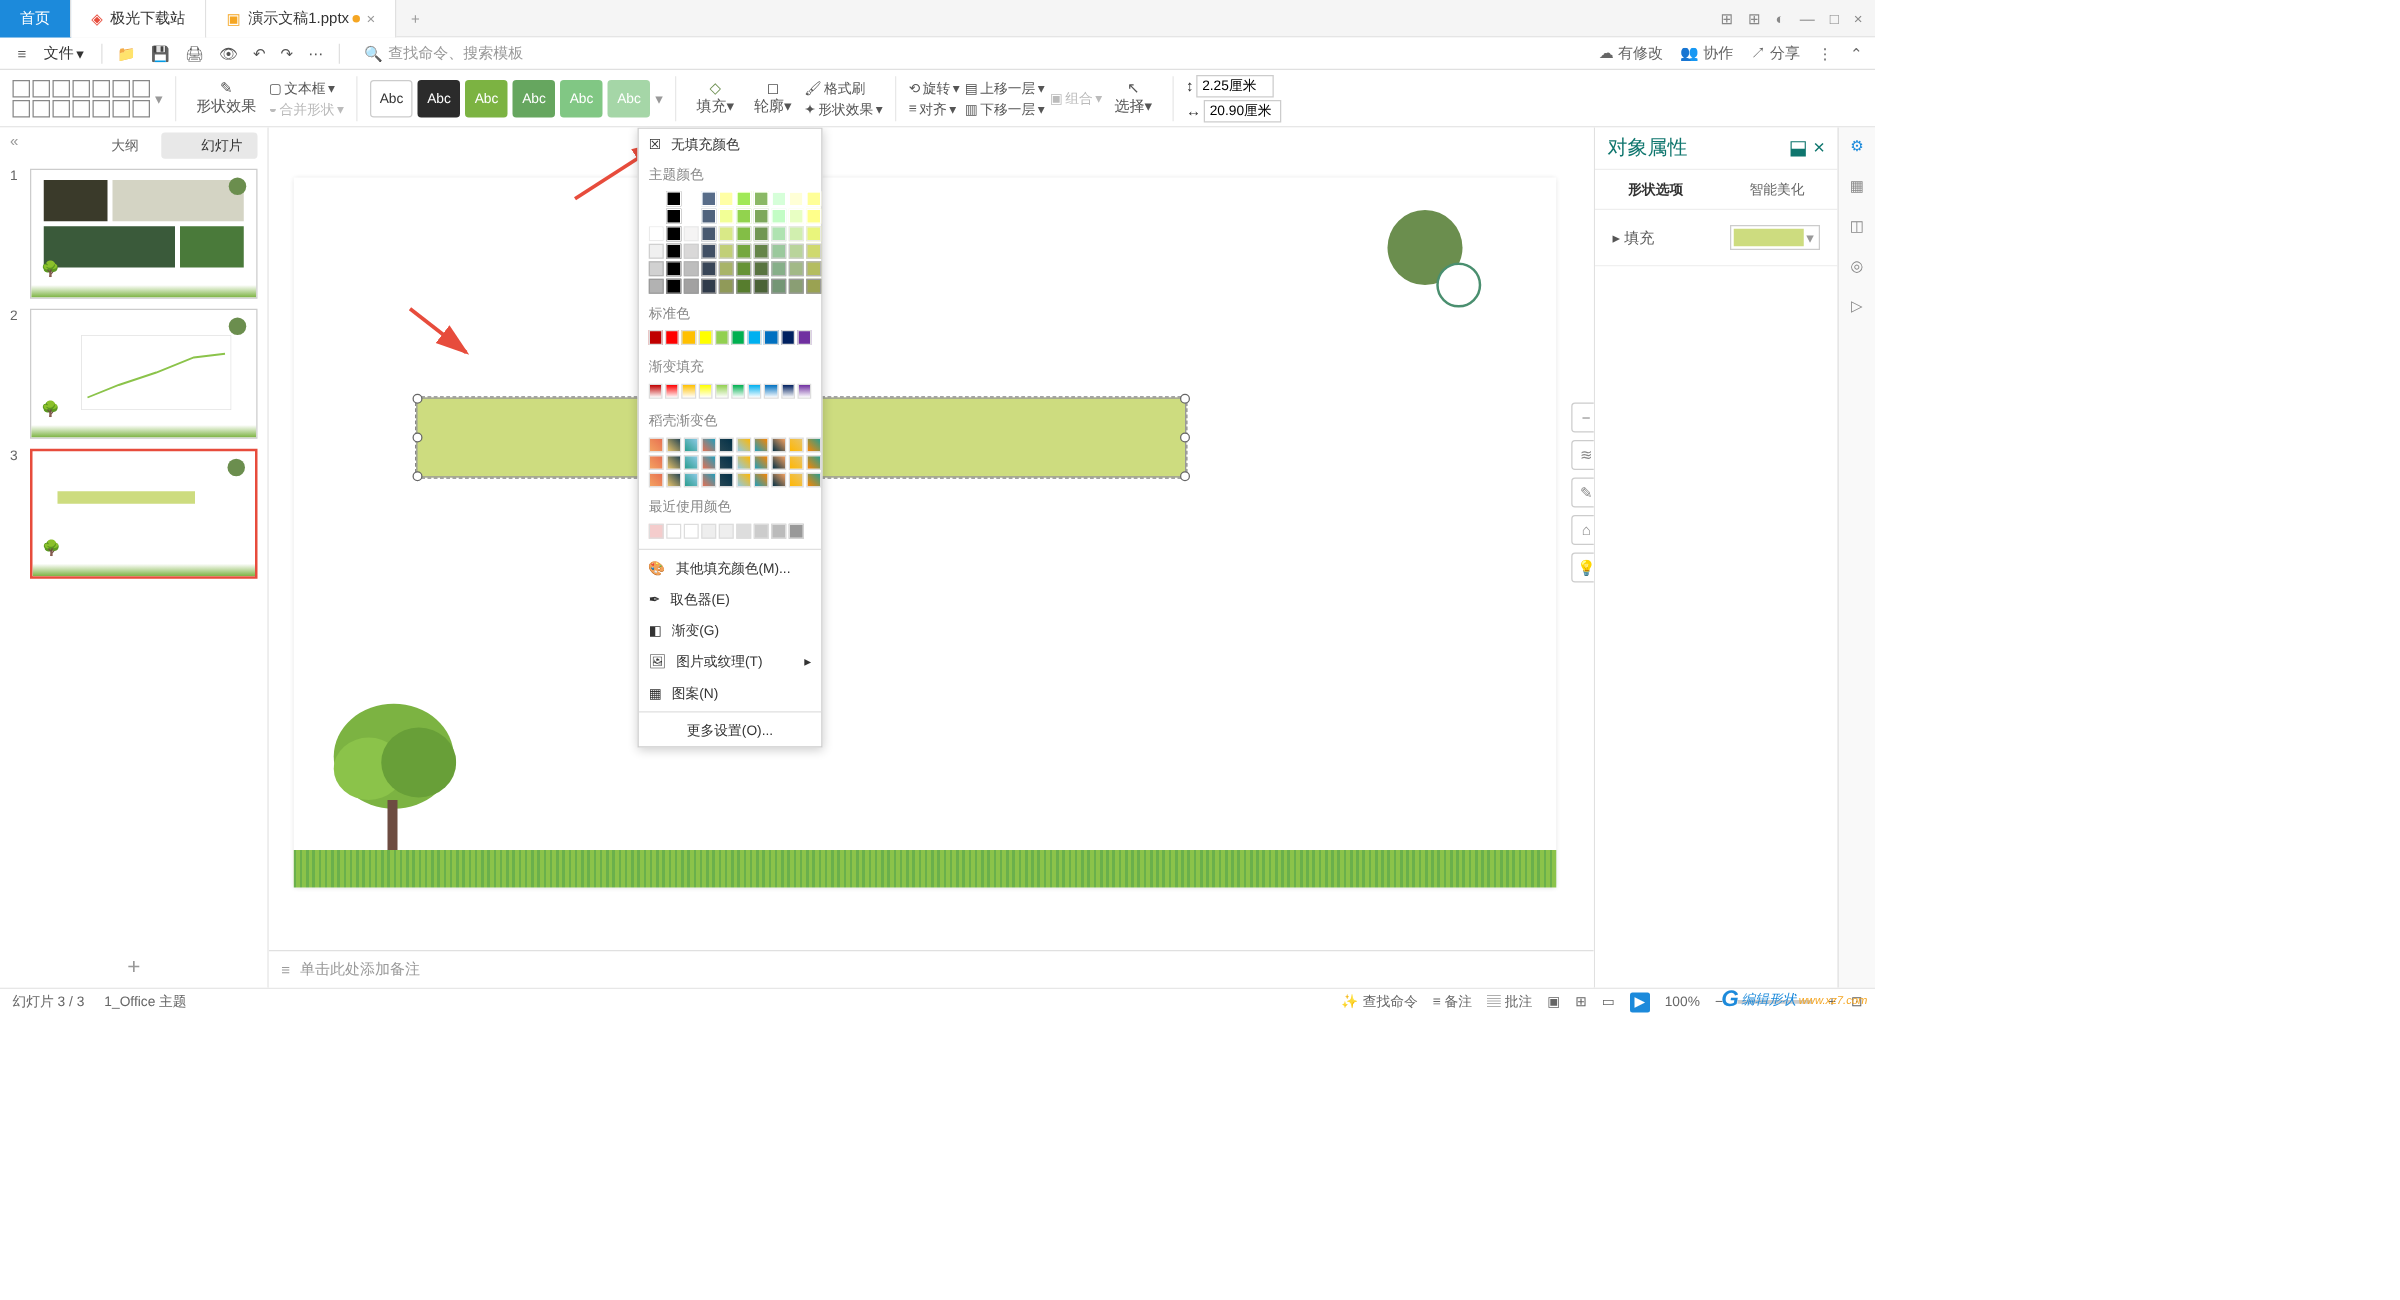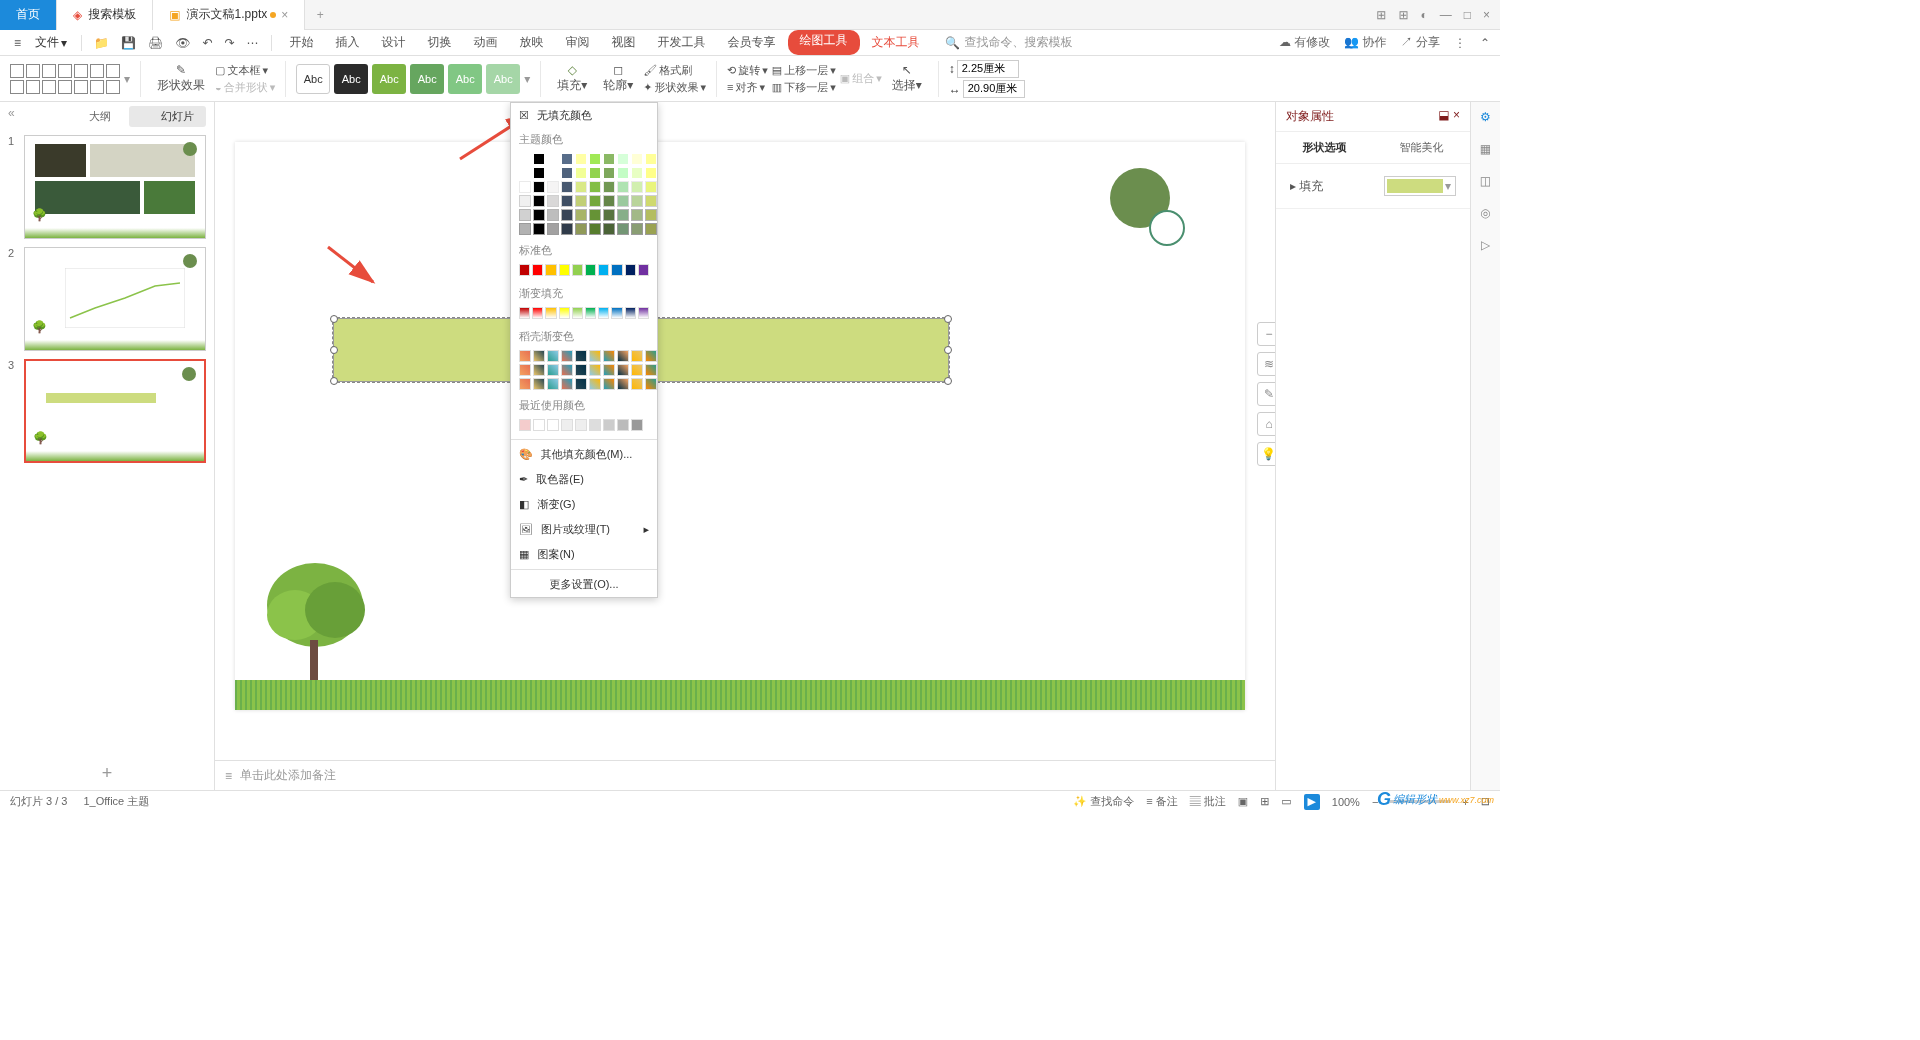--- a/index.html
+++ b/index.html
@@ -92,21 +92,21 @@
 .fill-dropdown .dd-row { padding: 5px 8px; display: flex; align-items: center; gap: 8px; cursor: pointer; font-size: 11px; }
 .fill-dropdown .dd-sep { height: 1px; background: #e0e0e0; margin: 2px 0; }
 .fill-dropdown .dd-label { padding: 4px 8px; font-size: 11px; color: #888; }
 .color-grid { display: grid; grid-template-columns: repeat(10, 12px); gap: 2px; padding: 2px 8px 4px; }
 .color-grid div { width: 12px; height: 12px; border: 1px solid #ddd; cursor: pointer; }
 .color-row { display: flex; gap: 2px; padding: 2px 8px 6px; }
 .color-row div { width: 12px; height: 12px; border: 1px solid #ddd; cursor: pointer; }
 
 
 .right-panel { width: 195px; border-left: 1px solid #e0e0e0; background: #fff; display: flex; flex-direction: column; }
-.rp-header { padding: 6px 10px; font-size: 12px; color: #7f1d1d; display: flex; justify-content: space-between; border-bottom: 1px solid #eee; }
+.rp-header { padding: 6px 10px; font-size: 16px; color: #0f766e; display: flex; justify-content: space-between; border-bottom: 1px solid #eee; }
 .rp-tabs { display: flex; border-bottom: 1px solid #eee; }
 .rp-tabs .rpt { flex: 1; text-align: center; padding: 8px 0; font-size: 11px; color: #666; cursor: pointer; }
 .rp-tabs .rpt.active { font-weight: bold; color: #333; }
 .rp-subtabs { display: flex; justify-content: space-around; padding: 10px 0; font-size: 11px; color: #666; border-bottom: 1px solid #eee; }
 .rp-subtabs .active { color: #e74c3c; border-bottom: 2px solid #e74c3c; padding-bottom: 4px; }
 .rp-section { padding: 12px 14px; display: flex; justify-content: space-between; align-items: center; font-size: 12px; color: #555; border-bottom: 1px solid #f0f0f0; }
 .rp-section .swatch-btn { width: 72px; height: 20px; border: 1px solid #ccc; display: flex; align-items: center; padding: 2px; }
 .rp-section .swatch-btn .sw { flex: 1; height: 100%; background: #cddc7f; }
 .rp-section select { width: 72px; height: 20px; border: 1px solid #ccc; font-size: 11px; }
 
@@ -124,21 +124,21 @@
 </style>
 </head>
 <body>
 
 <div class="titlebar">
   <div class="tab home">
       <span>首页</span>
     </div>
   <div class="tab templ">
       <span style="color:#e74c3c">◈</span>
-      <span>搜索模板</span>
+      <span>极光下载站</span>
     </div>
   <div class="tab doc">
       <span style="color:#f5a623">▣</span>
       <span>演示文稿1.pptx</span>
       <span class="dot"></span>
       <span class="close">×</span>
     </div>
   <div class="newtab">+</div>
   <div class="winbtns">
     <span>⊞</span>
@@ -158,34 +158,20 @@
     </span>
   <span class="sep"></span>
   <span class="icon-btn">📁</span>
   <span class="icon-btn">💾</span>
   <span class="icon-btn">🖨</span>
   <span class="icon-btn">👁</span>
   <span class="icon-btn">↶</span>
   <span class="icon-btn">↷</span>
   <span class="icon-btn">⋯</span>
   <span class="sep"></span>
-  <div class="tabs">
-    <span class="mtab">开始</span>
-    <span class="mtab">插入</span>
-    <span class="mtab">设计</span>
-    <span class="mtab">切换</span>
-    <span class="mtab">动画</span>
-    <span class="mtab">放映</span>
-    <span class="mtab">审阅</span>
-    <span class="mtab">视图</span>
-    <span class="mtab">开发工具</span>
-    <span class="mtab">会员专享</span>
-    <span class="mtab draw">绘图工具</span>
-    <span class="mtab text">文本工具</span>
-  </div>
   <div class="search">🔍 <span>查找命令、搜索模板</span></div>
   <div class="right">
     <span>☁ <span>有修改</span></span>
     <span>👥 <span>协作</span></span>
     <span>↗ <span>分享</span></span>
     <span>⋮</span>
     <span>⌃</span>
   </div>
 </div>
 

